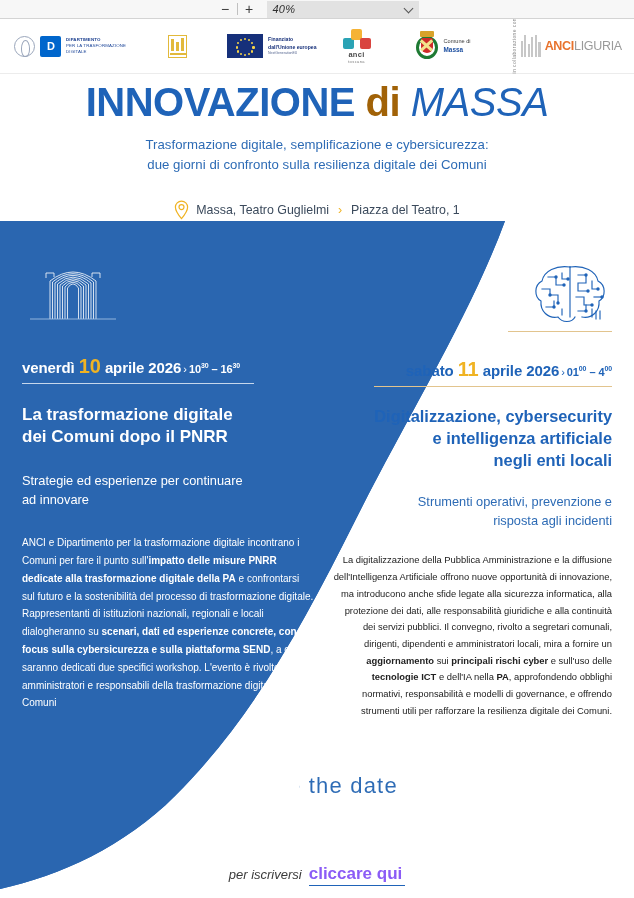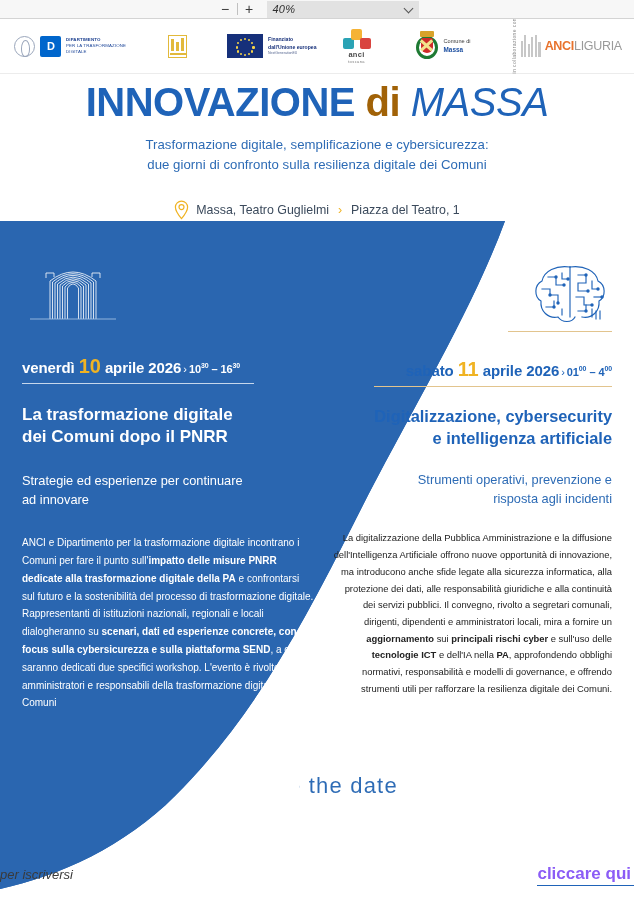--- a/index.html
+++ b/index.html
@@ -230,21 +230,21 @@
     color: #2D6BB5; z-index: 4;
   }
   #save-the-date .w {
     background: linear-gradient(90deg,#ffffff 0 33%, #2D6BB5 33% 100%);
     -webkit-background-clip: text; background-clip: text; color: transparent; margin-left: 14px;
   }
 
   
   #footer-row {
     position: absolute; left: 0; top: 845px; width: 634px;
-    display: flex; align-items: baseline; justify-content: space-between; gap: 7px;
+    display: flex; align-items: baseline; justify-content: center; gap: 7px;
     z-index: 6;
   }
   #footer-pre { font-size: 13px; font-style: italic; color: #3a3a3a; }
   #footer-link {
     font-size: 17px; font-weight: bold; color: #8b5cf6;
     border-bottom: 1.6px solid #1F63B8; padding: 0 3px 1px 0;
     text-decoration: none; cursor: pointer;
   }
 </style>
 </head>
@@ -446,20 +446,21 @@
       <div class="date-line-r">
         <span>sabato</span>
         <span class="day">11</span>
         <span>aprile 2026</span><span class="chev">›</span><span class="hrs"><span>01</span><sup>00</sup> <span>–</span> <span>4</span><sup>00</sup></span>
       </div>
       <div class="date-underline-r"></div>
 
       <div class="col-h1-r">
         <div>Digitalizzazione, cybersecurity</div>
         <div>e intelligenza artificiale</div>
+        <div>negli enti locali</div>
       </div>
       <div class="col-h2-r">
         <div>Strumenti operativi, prevenzione e</div>
         <div>risposta agli incidenti</div>
       </div>
       <div class="col-body-r">La digitalizzazione della Pubblica Amministrazione e la diffusione dell'Intelligenza Artificiale offrono nuove opportunità di innovazione, ma introducono anche sfide legate alla sicurezza informatica, alla protezione dei dati, alle responsabilità giuridiche e alla continuità dei servizi pubblici. Il convegno, rivolto a segretari comunali, dirigenti, dipendenti e amministratori locali, mira a fornire un <b>aggiornamento</b> sui <b>principali rischi cyber</b> e sull'uso delle <b>tecnologie ICT</b> e dell'IA nella <b>PA</b>, approfondendo obblighi normativi, responsabilità e modelli di governance, e offrendo strumenti utili per rafforzare la resilienza digitale dei Comuni.</div>
     </div>
 
     <div id="save-the-date">
       <span class="w">save the date</span>

